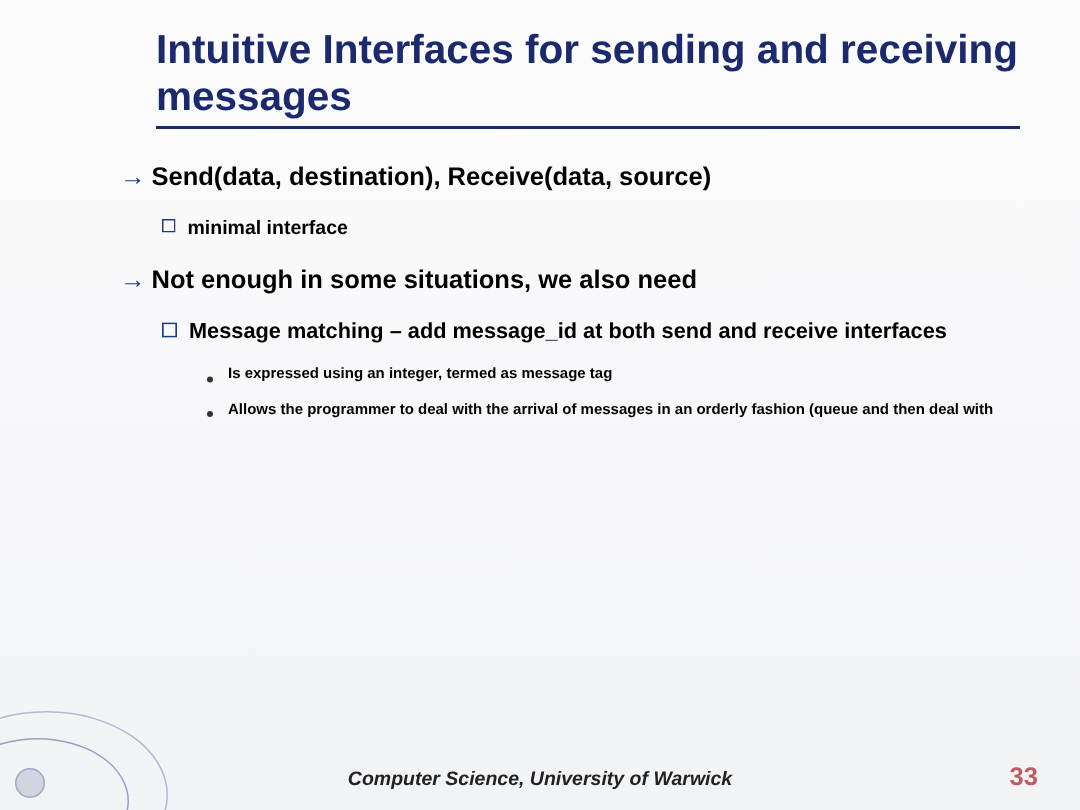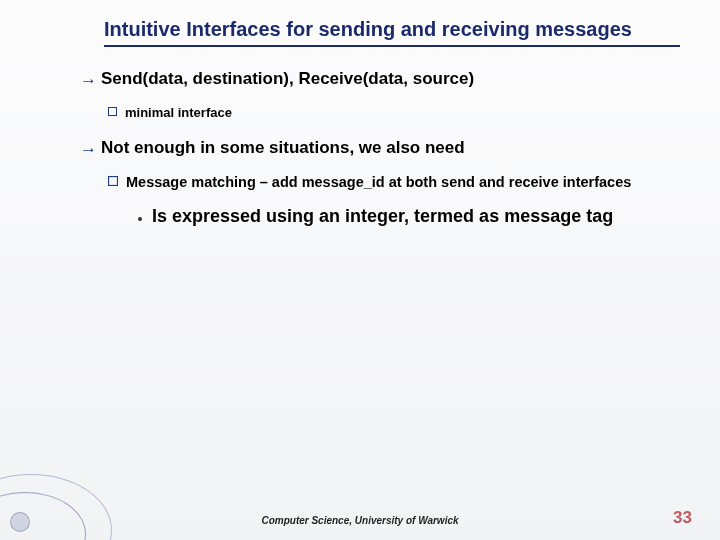--- a/index.html
+++ b/index.html
@@ -10,21 +10,21 @@
     position: relative;
   }
   .slide {
     width: 720px;
     height: 540px;
     padding: 18px 40px 30px 104px;
     position: relative;
     background: linear-gradient(to bottom, #fcfcfd 0%, #f2f3f5 100%);
   }
   .title {
-    font-size: 20px;
+    font-size: 27px;
     font-weight: bold;
     color: #1a2a6c;
     line-height: 1.15;
     border-bottom: 2px solid #1a2a6c;
     padding-bottom: 4px;
     margin-bottom: 22px;
   }
   .content { color: #000; }
   .lvl1 {
     margin: 0 0 10px -24px;
@@ -45,42 +45,42 @@
   }
   .lvl2.small { font-size: 13px; margin-bottom: 18px; }
   .lvl2 .box {
     flex: 0 0 auto;
     margin-right: 8px;
     margin-top: 2px;
   }
   .lvl2 .box svg { display: block; }
   .lvl3 {
     margin: 0 0 10px 34px;
-    font-size: 18px;
+    font-size: 10px;
     font-weight: bold;
     display: flex;
     line-height: 1.35;
     align-items: center;
   }
   .lvl3 .dot {
     flex: 0 0 auto;
     width: 4px;
     height: 4px;
     background: #333;
     border-radius: 50%;
     margin-right: 10px;
     margin-top: 6px;
   }
   .footer {
     position: absolute;
     bottom: 14px;
     left: 0;
     width: 100%;
     text-align: center;
-    font-size: 10px;
+    font-size: 13px;
     font-weight: bold;
     font-style: italic;
     color: #222;
   }
   .pagenum {
     position: absolute;
     bottom: 12px;
     right: 28px;
     font-size: 17px;
     font-weight: bold;
@@ -163,20 +163,24 @@
       <span>Message matching – add message_id at both send and receive interfaces</span>
     </div>
 
 
 
     <div class="lvl3">
       <span class="dot"></span>
       <span>Is expressed using an integer, termed as message tag</span>
     </div>
 
+    <div class="lvl3">
+      <span class="dot"></span>
+      <span>Allows the programmer to deal with the arrival of messages in an orderly fashion (queue and then deal with</span>
+    </div>
 
   </div>
 
   <div class="footer">Computer Science, University of Warwick</div>
   <div class="pagenum">33</div>
 
   <div class="corner-deco">
     <div class="corner-dot"></div>
   </div>
 

